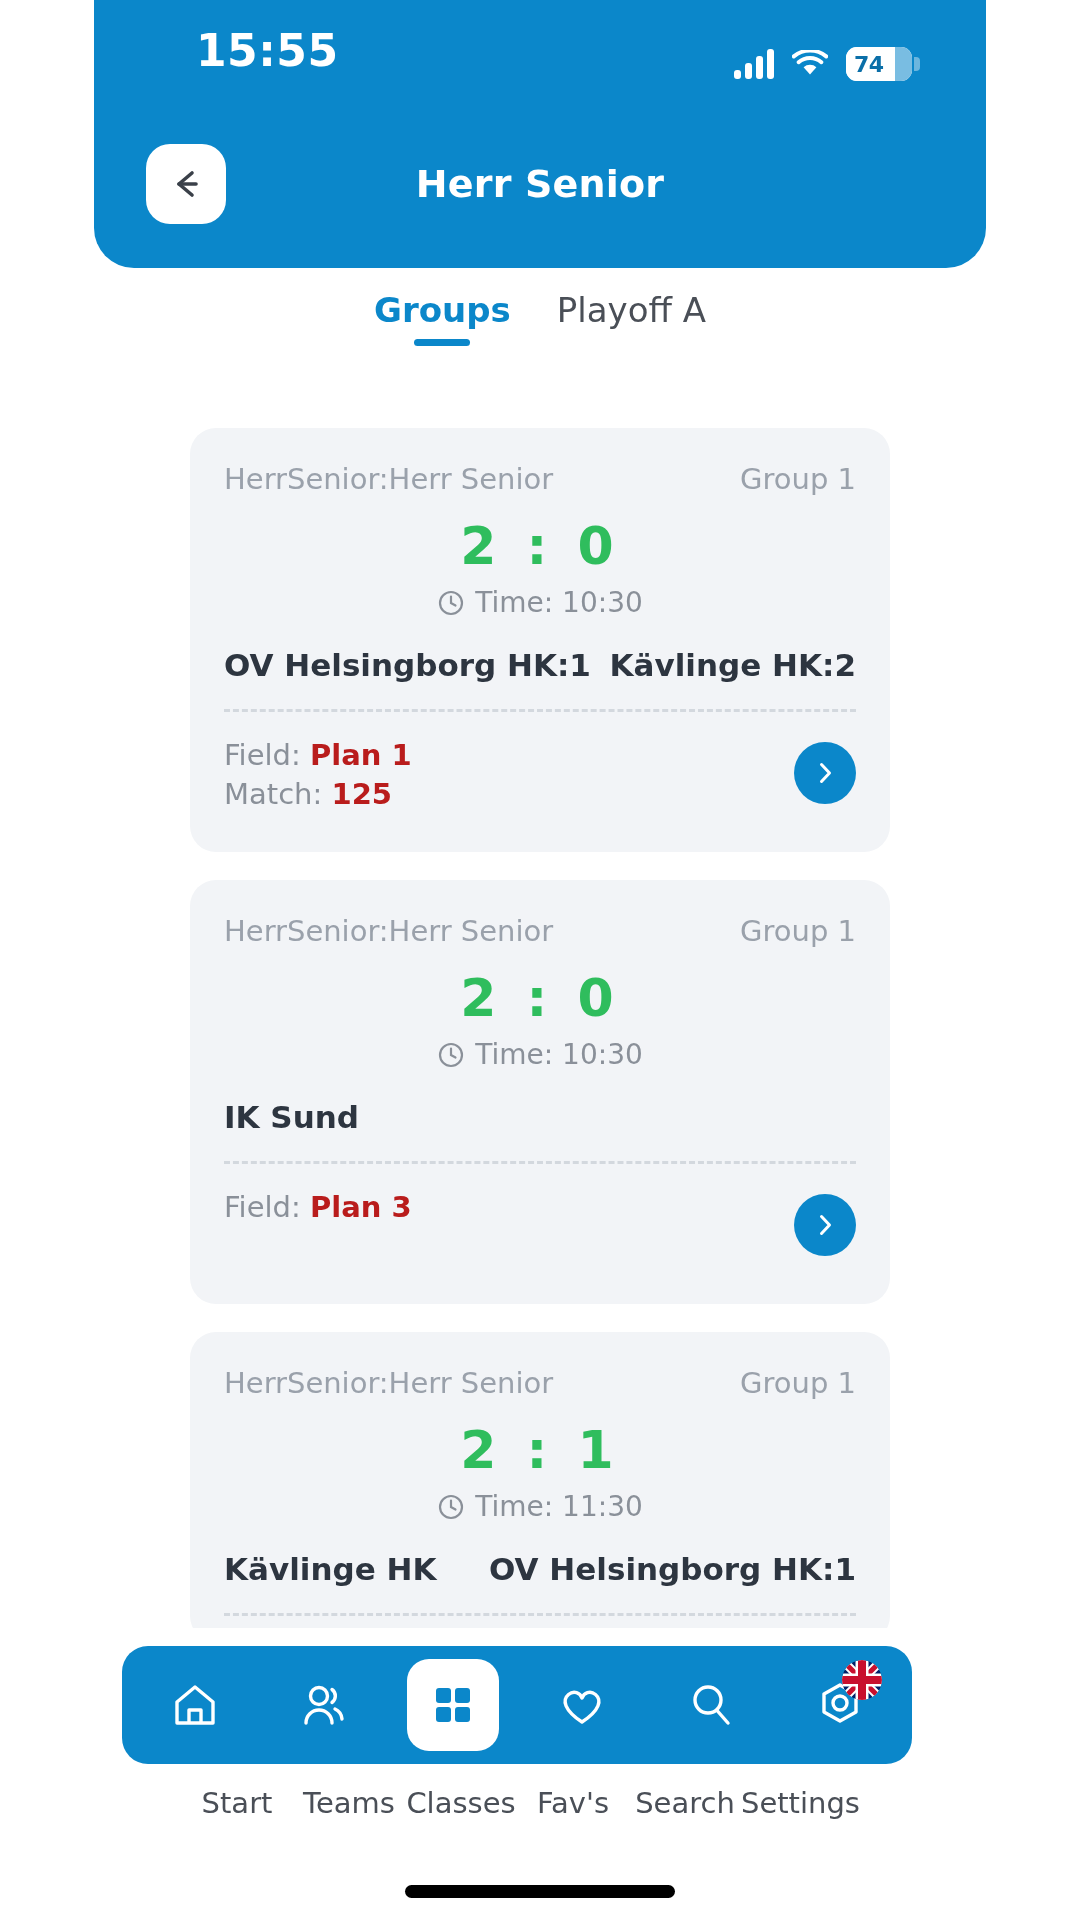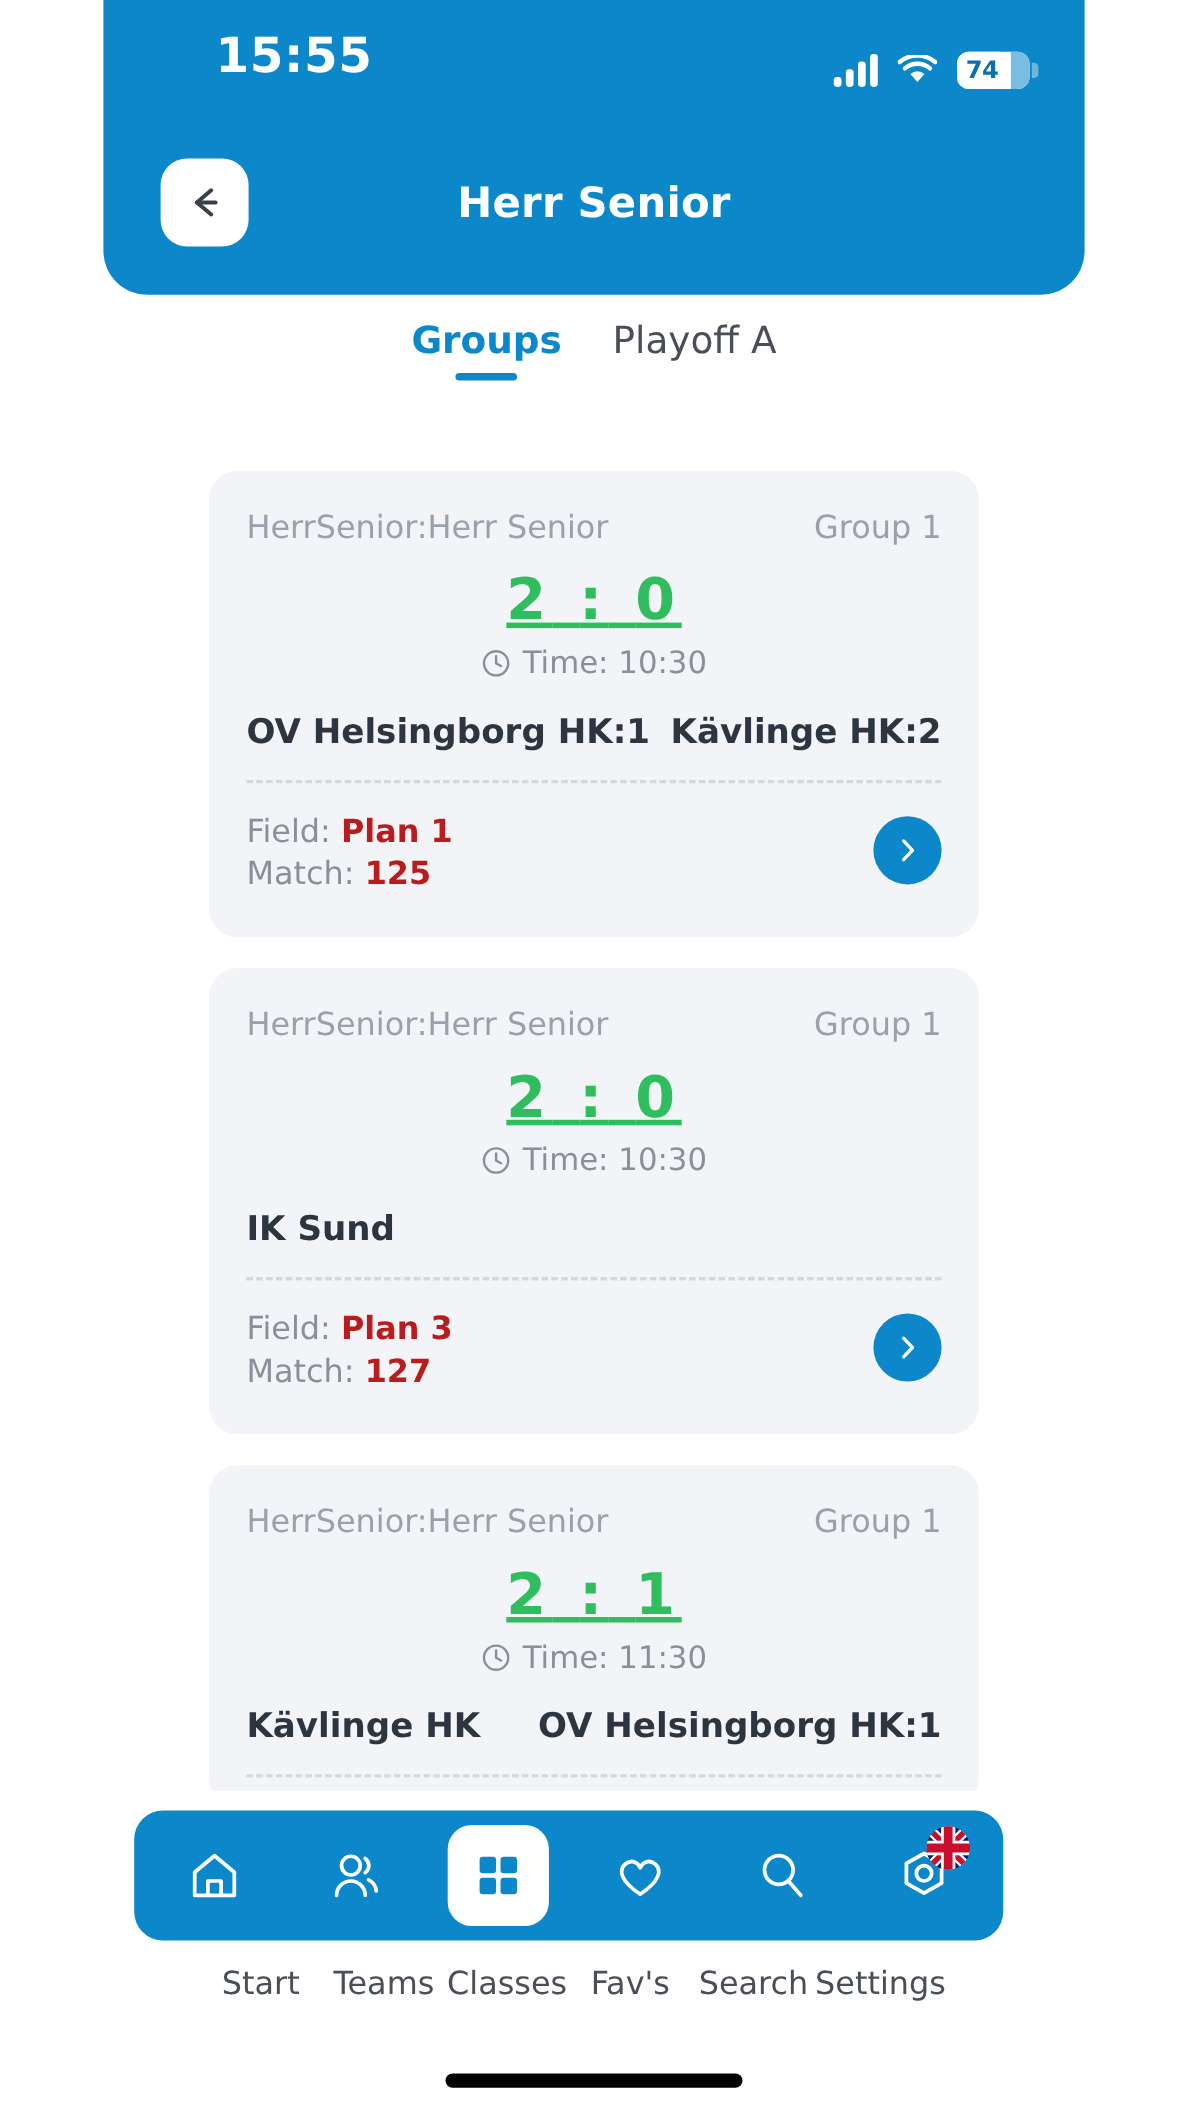--- a/index.html
+++ b/index.html
@@ -40,21 +40,21 @@
     border-bottom-right-radius: 40px;
   }
 
   .statusbar {
     position: absolute;
     left: 0; top: 0;
     width: 892px; height: 100px;
     display: flex;
     align-items: center;
     justify-content: space-between;
-    padding: 0 50px 0 102px;
+    padding: 0 74px 0 102px;
   }
 
   .clock {
     color: #ffffff;
     font-size: 44px;
     font-weight: 700;
     letter-spacing: 0.5px;
   }
 
   .status-icons {
@@ -225,21 +225,20 @@
     font-size: 29px;
   }
 
   .score {
     text-align: center;
     margin-top: 20px;
     color: #2fbd5d;
     font-size: 52px;
     font-weight: 700;
     letter-spacing: 6px;
-    text-decoration: underline;
   }
 
   .time-row {
     display: flex;
     align-items: center;
     justify-content: center;
     gap: 10px;
     margin-top: 10px;
     color: #8a9099;
     font-size: 28px;
@@ -479,24 +478,20 @@
           <span>Time: 10:30</span>
         </div>
         <div class="teams">
           <span class="team away">IK Sund</span>
         </div>
         <div class="divider"></div>
         <div class="card-bottom">
           <div class="meta">
             <span>Field:</span>
             <b>Plan 3</b>
-          </div>
-          <div class="meta">
-            <span>Match:</span>
-            <b>127</b>
           </div>
           <div class="go-btn">
             <svg width="26" height="26" viewBox="0 0 26 26">
               <path d="M9.5 4.5 L17.5 13 L9.5 21.5" stroke="#fff" stroke-width="3" fill="none" stroke-linecap="round" stroke-linejoin="round"></path>
             </svg>
           </div>
         </div>
       </div>
 
       <div class="card">

